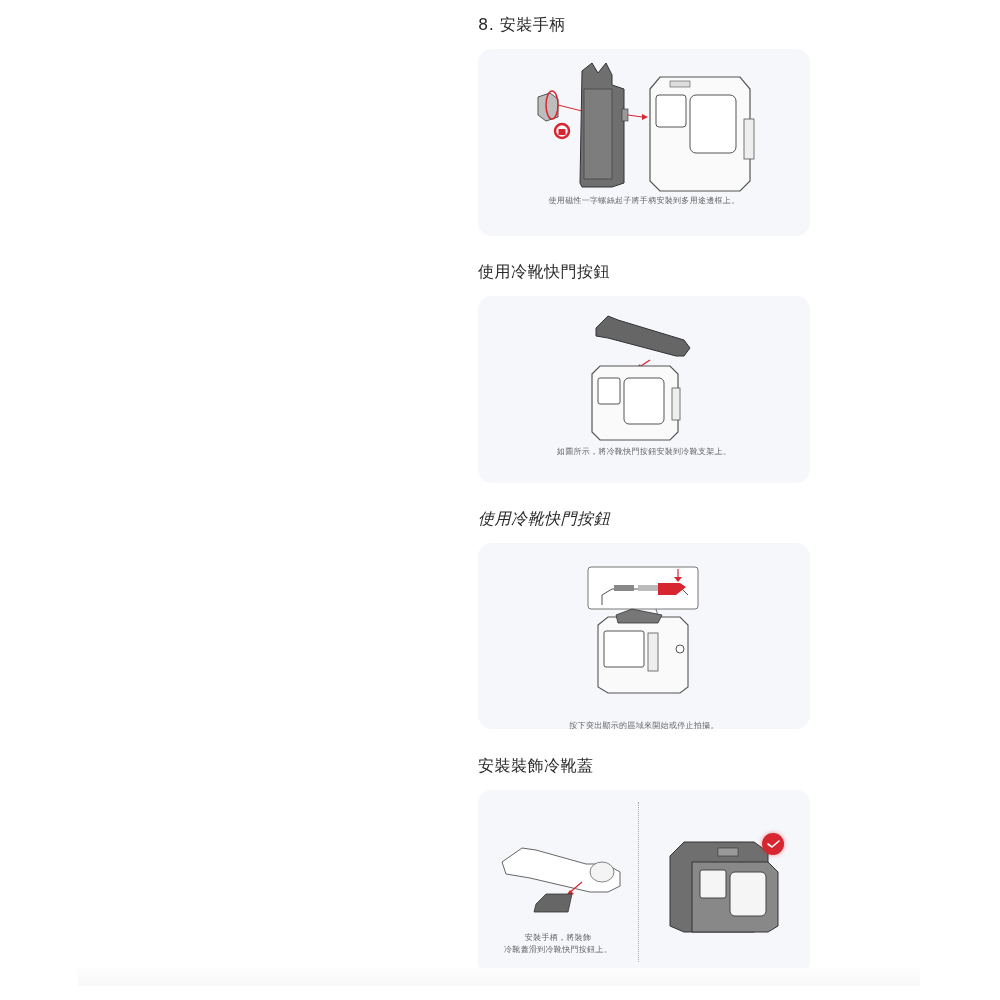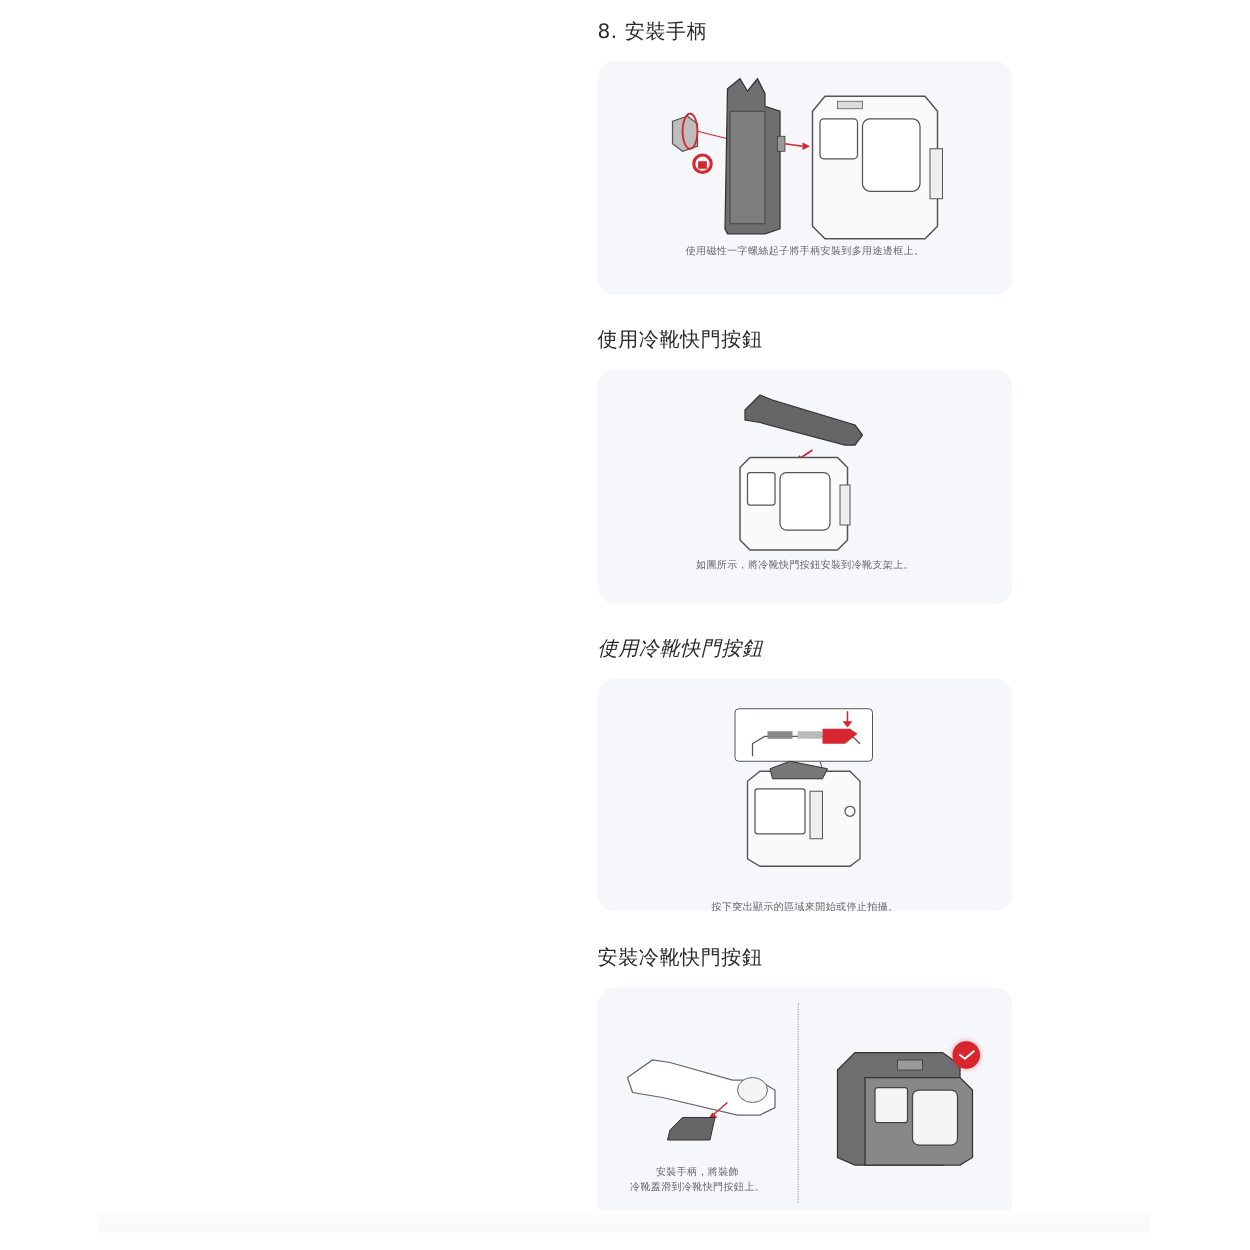--- a/index.html
+++ b/index.html
@@ -71,21 +71,21 @@
       <path d="M70 44 l4 14" stroke="#555" stroke-width="0.8"></path>
       <path d="M12 60 l10 -8 l72 0 l8 8 l0 62 l-8 6 l-72 0 l-10 -6z" fill="#fafafa" stroke="#555" stroke-width="1.1"></path>
       <path d="M30 50 l16 -6 l30 6 l-4 8 l-40 0z" fill="#777" stroke="#333" stroke-width="0.8"></path>
       <rect x="18" y="66" width="40" height="36" rx="2" fill="#fff" stroke="#555"></rect>
       <rect x="62" y="68" width="10" height="38" fill="#eee" stroke="#555" stroke-width="0.8"></rect>
       <circle cx="94" cy="84" r="4" fill="#fff" stroke="#555"></circle>
     </svg>
     <div class="caption" style="top:152px;margin-top:25px;">按下突出顯示的區域來開始或停止拍攝。</div>
   </div>
 
-  <div class="heading" style="top:755px;">安裝冷靴快門按鈕</div>
+  <div class="heading" style="top:755px;">安裝裝飾冷靴蓋</div>
   <div class="card" style="top:790px;height:186px;">
     <svg class="illu" style="left:18px;top:52px;" width="130" height="80" viewBox="0 0 130 80">
       <path d="M6 20 l20 -14 l14 2 l50 14 l20 0 l14 8 l0 14 l-12 6 l-18 0 l-60 -14 l-24 -4z" fill="#fff" stroke="#666" stroke-width="1"></path>
       <ellipse cx="106" cy="30" rx="12" ry="10" fill="#f4f4f4" stroke="#666" stroke-width="0.8"></ellipse>
       <line x1="86" y1="40" x2="72" y2="52" stroke="#d7262f" stroke-width="1.2"></line>
       <polygon points="70,54 74,48 78,52" fill="#d7262f"></polygon>
       <path d="M40 62 l10 -10 l26 0 l-4 18 l-34 0z" fill="#666" stroke="#333" stroke-width="0.8"></path>
     </svg>
     <div style="position:absolute;left:160px;top:12px;width:0;height:160px;border-left:1px dotted #aaa;"></div>
     <svg class="illu" style="left:186px;top:44px;" width="130" height="100" viewBox="0 0 130 100">

